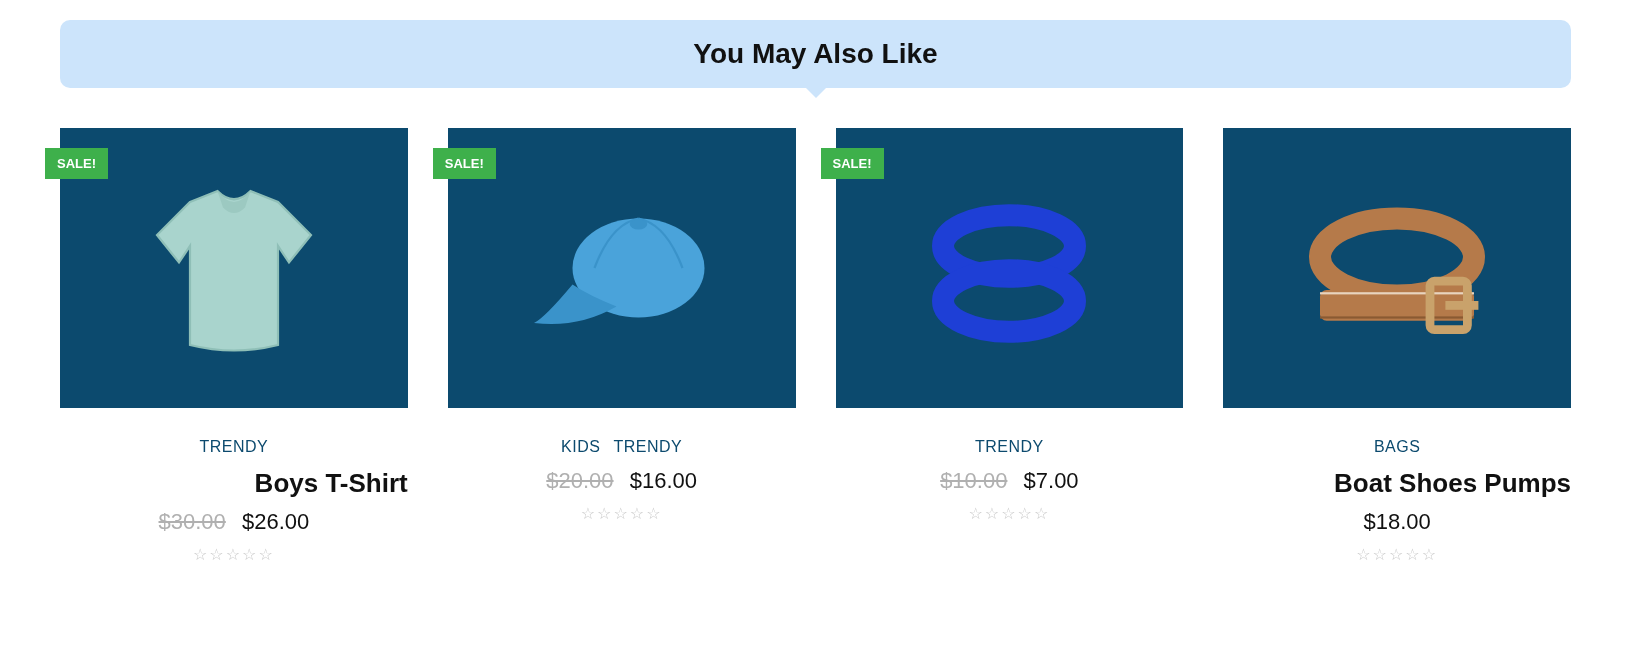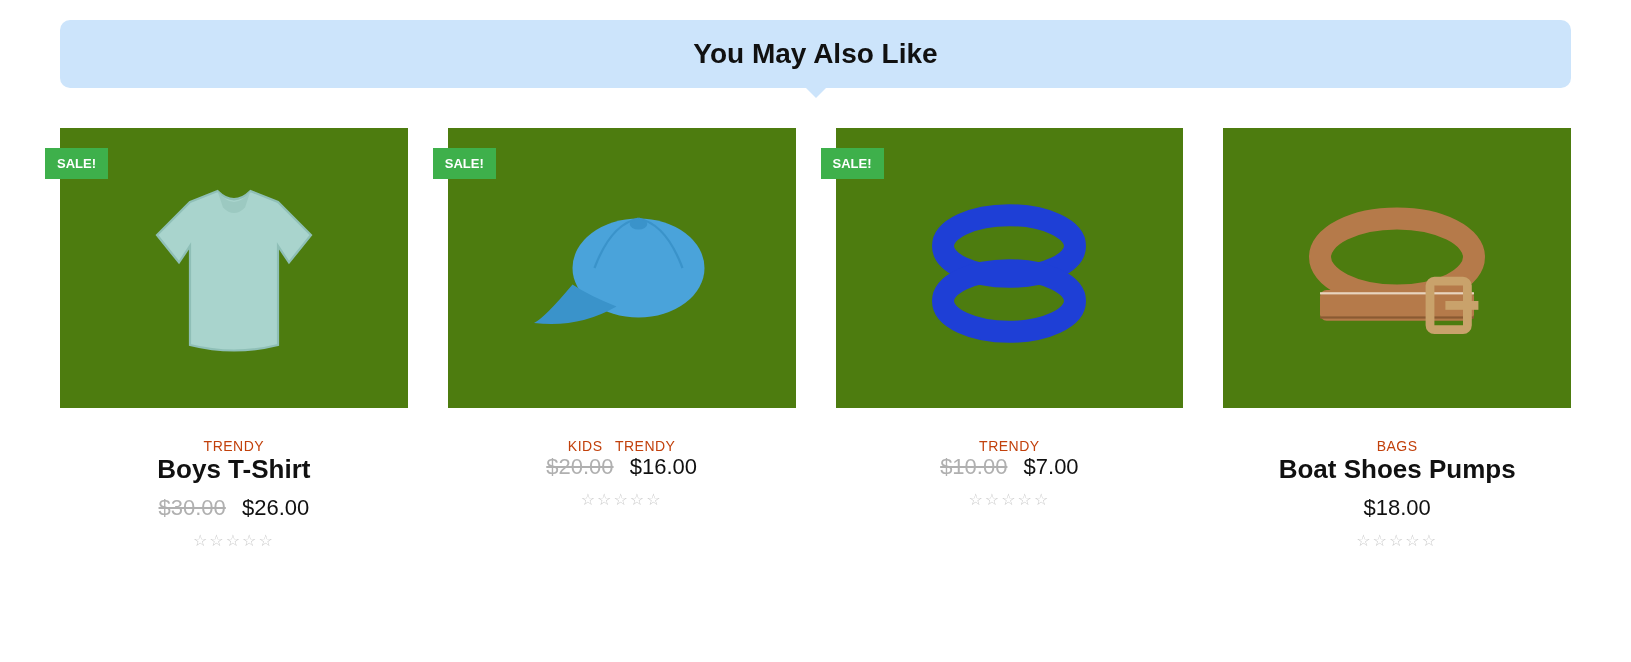--- a/index.html
+++ b/index.html
@@ -35,52 +35,53 @@
     display: flex;
     gap: 40px;
     justify-content: space-between;
   }
   .card {
     flex: 1;
     text-align: center;
   }
   .image-wrap {
     position: relative;
-    background: #4d7c0f;
+    background: #0c4a6e;
     width: 100%;
     height: 280px;
     display: flex;
     align-items: center;
     justify-content: center;
     padding: 30px;
     margin-bottom: 30px;
   }
   .sale-badge {
     position: absolute;
     top: 20px;
     left: -15px;
     background: #3eb04b;
     color: #fff;
     font-weight: 700;
     font-size: 13px;
     padding: 8px 12px;
   }
   .categories {
-    color: #c2410c;
-    font-size: 14px;
+    color: #0c4a6e;
+    font-size: 16px;
     letter-spacing: 0.5px;
-    margin-bottom: 0;
+    margin-bottom: 12px;
     text-transform: uppercase;
   }
   .categories span { margin: 0 4px; }
   .product-title {
     font-size: 26px;
     font-weight: 700;
     color: #111;
     margin-bottom: 10px;
+    text-align: right;
   }
   .price-row {
     font-size: 22px;
     margin-bottom: 10px;
   }
   .old-price {
     color: #b0b0b0;
     text-decoration: line-through;
     margin-right: 10px;
   }

